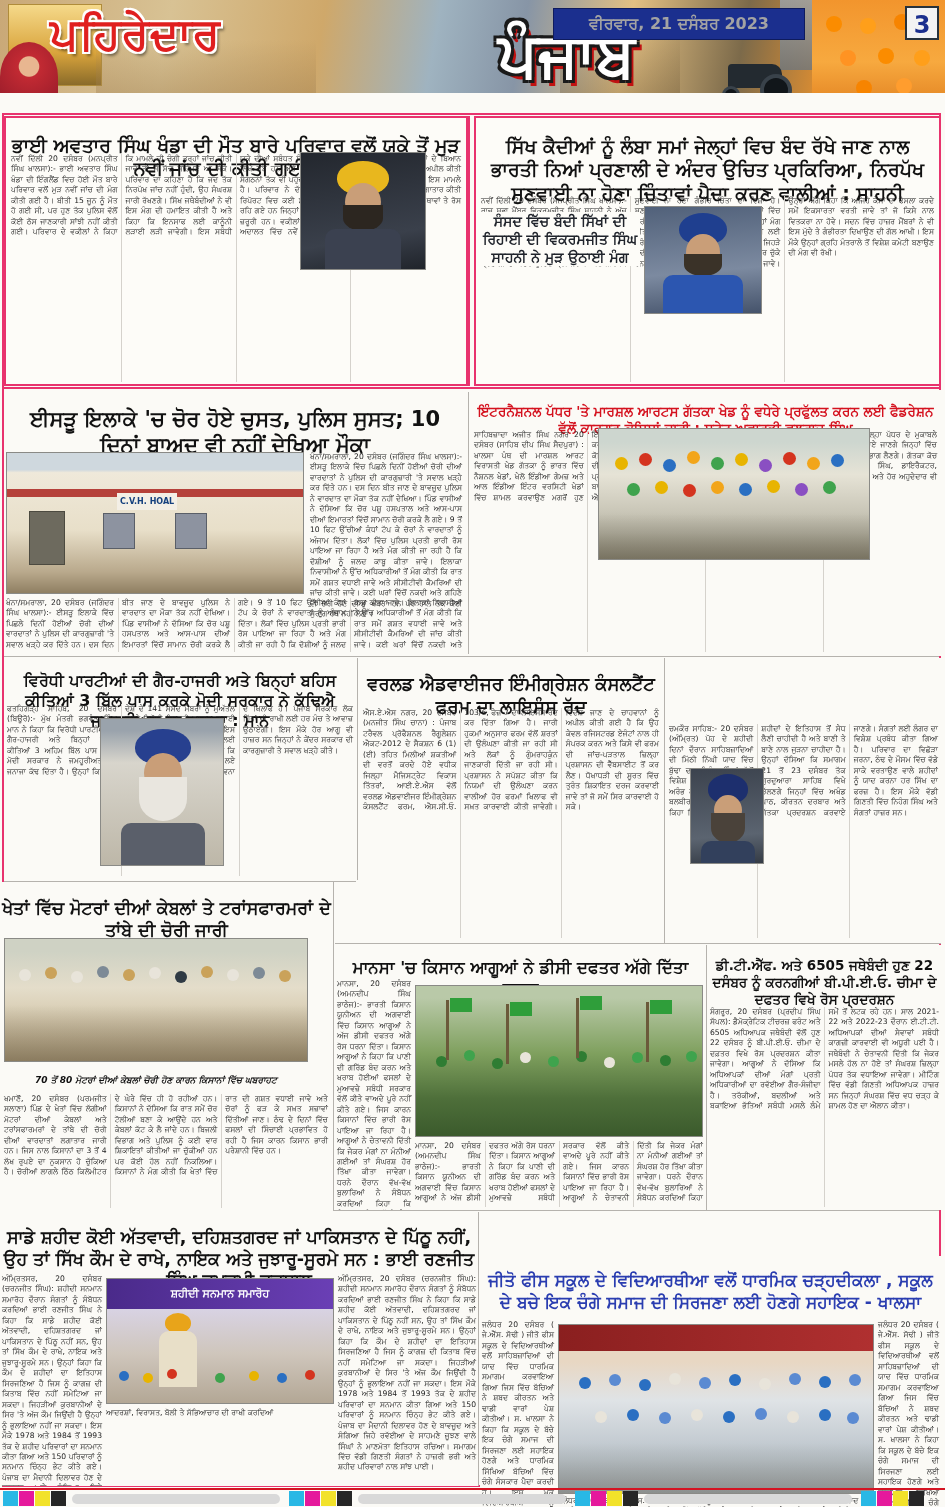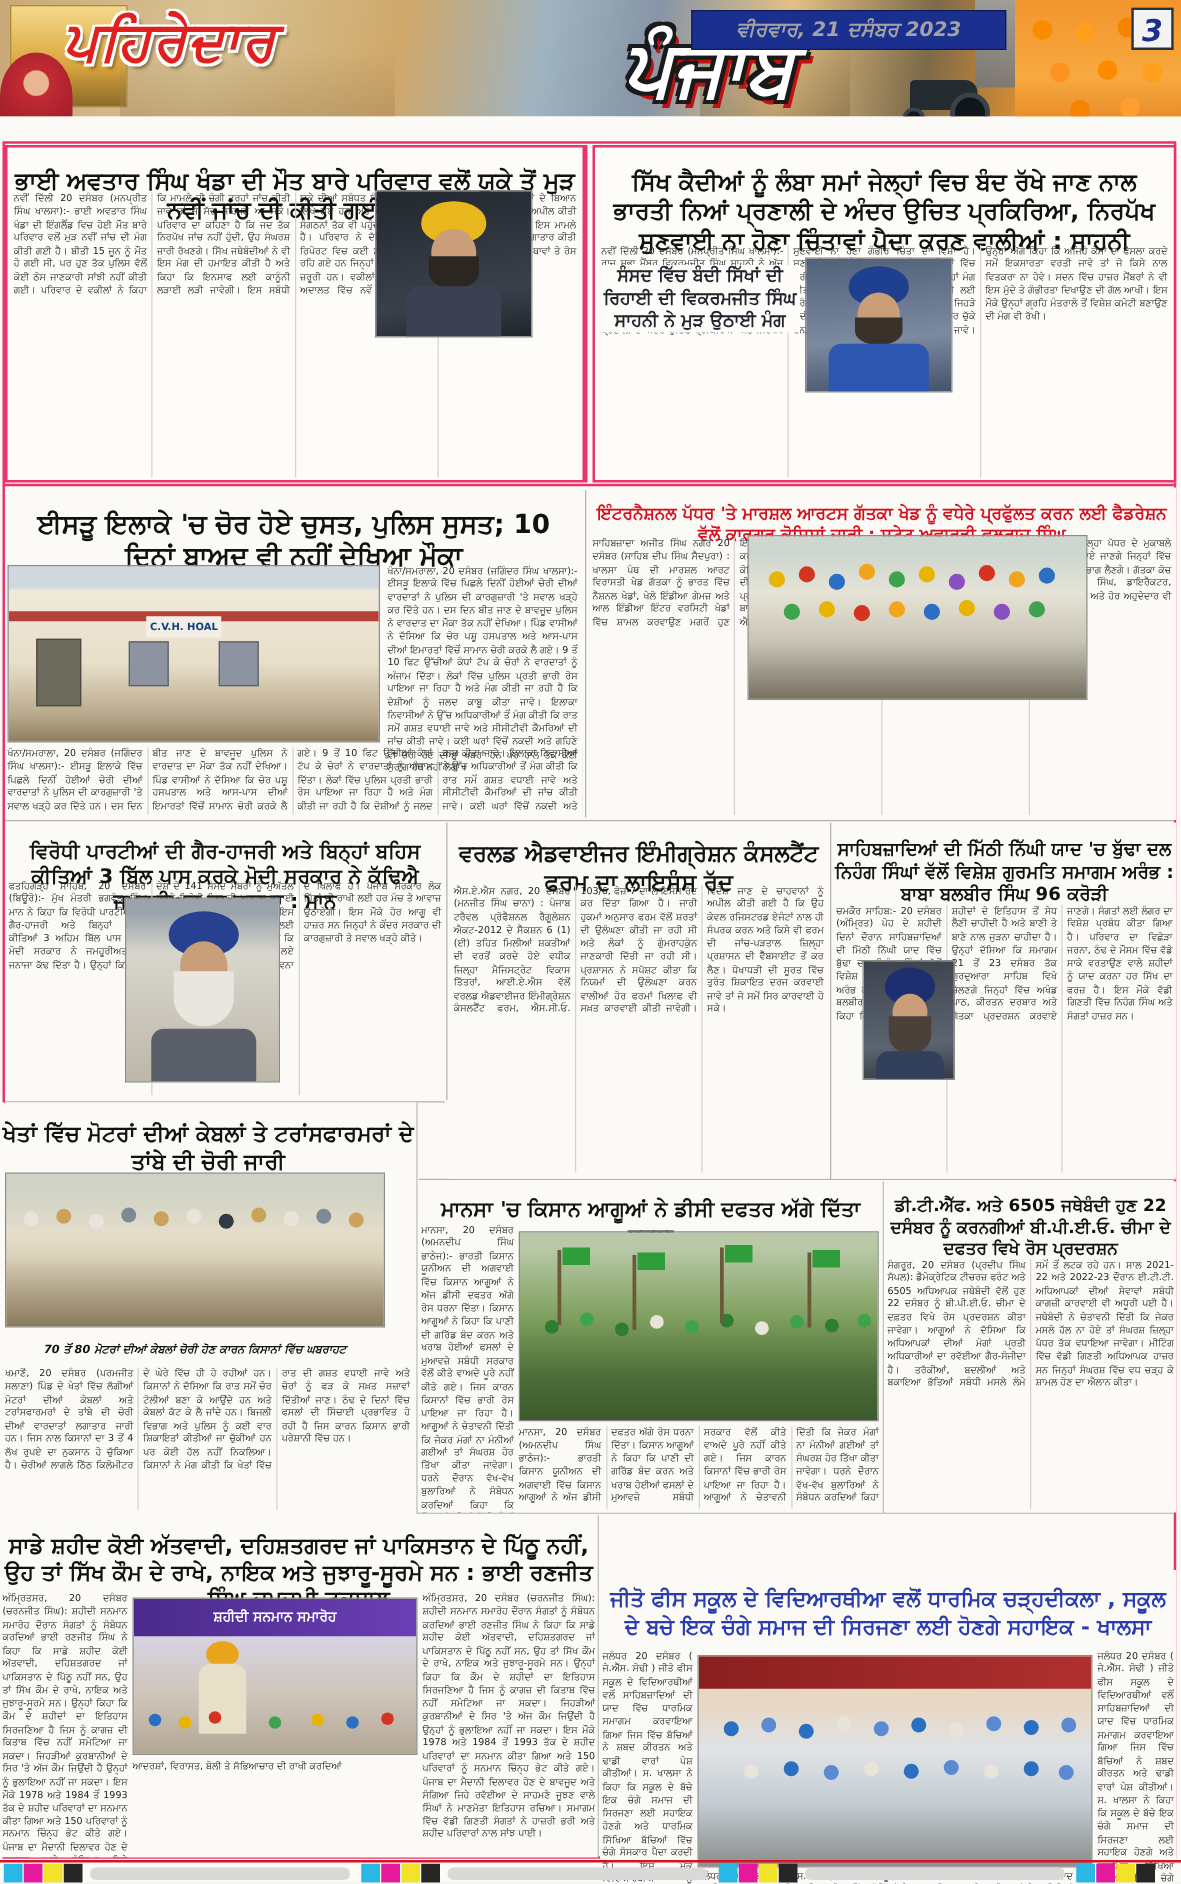--- a/index.html
+++ b/index.html
@@ -1,21 +1,21 @@
 <!DOCTYPE html>
 <html><head>
 <meta charset="utf-8">
 <style>
   html,body{margin:0;padding:0;background:#e9e7e2;}
   #page{position:relative;width:945px;height:1507px;background:#fbfaf6;overflow:hidden;
         font-family:"DejaVu Sans","Liberation Sans",sans-serif;color:#1a1a1a;}
 
   
   #masthead{position:absolute;left:0;top:0;width:945px;height:93px;overflow:hidden;
-            background:linear-gradient(100deg,#c9a877 0%,#d8c294 18%,#cfa86a 34%,#9fb3c0 46%,#8795a6 55%,#e3c083 66%,#7c6a4a 78%,#e8922f 88%,#f59d2b 100%);font-style:italic;}
+            background:linear-gradient(100deg,#c9a877 0%,#d8c294 18%,#cfa86a 34%,#9fb3c0 46%,#8795a6 55%,#e3c083 66%,#7c6a4a 78%,#e8922f 88%,#f59d2b 100%);}
   .mh-block{position:absolute;}
   #mh-temple{left:8px;top:4px;width:92px;height:80px;background:linear-gradient(180deg,#f5d98a,#d9a43c 60%,#8a6b2a);border:1px solid #b08c3a;}
   #mh-dancer{left:0;top:42px;width:58px;height:70px;background:radial-gradient(circle at 50% 35%,#e8b690 18%,#c22a33 20%,#a21f2c 70%);border-radius:50% 50% 0 0;}
   #mh-crowd{left:96px;top:40px;width:220px;height:72px;background:linear-gradient(180deg,rgba(222,196,148,0),rgba(160,128,82,.55));}
   #mh-player{left:560px;top:30px;width:120px;height:82px;background:radial-gradient(circle at 50% 12%,#d96a2a 14%,rgba(0,0,0,0) 16%),linear-gradient(180deg,rgba(0,0,0,0),rgba(90,70,40,.35));}
   #mh-bridge{left:780px;top:0;width:80px;height:70px;background:linear-gradient(180deg,#9aa4ad,#6d767e);opacity:.8;}
   #mh-kids{left:812px;top:0;width:133px;height:112px;background:linear-gradient(180deg,#f2952d,#f7a93f 55%,#e07f1f);}
   .kid-dots{position:absolute;left:14px;top:16px;width:16px;height:16px;border-radius:50%;background:#fb8c00;
             box-shadow:34px 2px 0 #ff9f1a,68px -2px 0 #f78400,96px 4px 0 #ff9d2e,14px 34px 0 #ff9322,52px 32px 0 #fb8c00,88px 34px 0 #ff9f1a,30px 64px 0 #f78400,70px 62px 0 #ff9d2e;}
   #mh-tractor{left:700px;top:58px;width:104px;height:50px;}
@@ -238,21 +238,20 @@
       <div class="torso" style="left:20px;top:104px;width:84px;height:44px;background:#5a5f6a;"></div>
     </div>
   </section>
 
   <section id="a5" class="article">
     <h1 class="hl">ਵਰਲਡ ਐਡਵਾਈਜਰ ਇੰਮੀਗ੍ਰੇਸ਼ਨ ਕੰਸਲਟੈਂਟ ਫਰਮ ਦਾ ਲਾਇਸੰਸ ਰੱਦ</h1>
     <div class="body-text cols3">ਐਸ.ਏ.ਐਸ ਨਗਰ, 20 ਦਸੰਬਰ (ਮਨਜੀਤ ਸਿੰਘ ਚਾਨਾ) : ਪੰਜਾਬ ਟਰੈਵਲ ਪ੍ਰੋਫੈਸ਼ਨਲ ਰੈਗੂਲੇਸ਼ਨ ਐਕਟ-2012 ਦੇ ਸੈਕਸ਼ਨ 6 (1) (ਈ) ਤਹਿਤ ਮਿਲੀਆਂ ਸ਼ਕਤੀਆਂ ਦੀ ਵਰਤੋਂ ਕਰਦੇ ਹੋਏ ਵਧੀਕ ਜਿਲ੍ਹਾ ਮੈਜਿਸਟ੍ਰੇਟ ਵਿਕਾਸ ਤਿੱਤਰਾਂ, ਆਈ.ਏ.ਐਸ ਵੱਲੋਂ ਵਰਲਡ ਐਡਵਾਈਜਰ ਇੰਮੀਗ੍ਰੇਸ਼ਨ ਕੰਸਲਟੈਂਟ ਫਰਮ, ਐਸ.ਸੀ.ਓ. 103/6, ਫੇਜ਼-7 ਦਾ ਲਾਇਸੰਸ ਰੱਦ ਕਰ ਦਿੱਤਾ ਗਿਆ ਹੈ। ਜਾਰੀ ਹੁਕਮਾਂ ਅਨੁਸਾਰ ਫਰਮ ਵੱਲੋਂ ਸ਼ਰਤਾਂ ਦੀ ਉਲੰਘਣਾ ਕੀਤੀ ਜਾ ਰਹੀ ਸੀ ਅਤੇ ਲੋਕਾਂ ਨੂੰ ਗੁੰਮਰਾਹਕੁੰਨ ਜਾਣਕਾਰੀ ਦਿੱਤੀ ਜਾ ਰਹੀ ਸੀ। ਪ੍ਰਸ਼ਾਸਨ ਨੇ ਸਪੱਸ਼ਟ ਕੀਤਾ ਕਿ ਨਿਯਮਾਂ ਦੀ ਉਲੰਘਣਾ ਕਰਨ ਵਾਲੀਆਂ ਹੋਰ ਫਰਮਾਂ ਖਿਲਾਫ ਵੀ ਸਖ਼ਤ ਕਾਰਵਾਈ ਕੀਤੀ ਜਾਵੇਗੀ। ਵਿਦੇਸ਼ ਜਾਣ ਦੇ ਚਾਹਵਾਨਾਂ ਨੂੰ ਅਪੀਲ ਕੀਤੀ ਗਈ ਹੈ ਕਿ ਉਹ ਕੇਵਲ ਰਜਿਸਟਰਡ ਏਜੰਟਾਂ ਨਾਲ ਹੀ ਸੰਪਰਕ ਕਰਨ ਅਤੇ ਕਿਸੇ ਵੀ ਫਰਮ ਦੀ ਜਾਂਚ-ਪੜਤਾਲ ਜ਼ਿਲ੍ਹਾ ਪ੍ਰਸ਼ਾਸਨ ਦੀ ਵੈੱਬਸਾਈਟ ਤੋਂ ਕਰ ਲੈਣ। ਧੋਖਾਧੜੀ ਦੀ ਸੂਰਤ ਵਿੱਚ ਤੁਰੰਤ ਸ਼ਿਕਾਇਤ ਦਰਜ ਕਰਵਾਈ ਜਾਵੇ ਤਾਂ ਜੋ ਸਮੇਂ ਸਿਰ ਕਾਰਵਾਈ ਹੋ ਸਕੇ।</div>
   </section>
 
   <section id="a6" class="article">
-    <h1 class="hl">ਸਾਹਿਬਜ਼ਾਦਿਆਂ ਦੀ ਮਿੱਠੀ ਨਿੱਘੀ ਯਾਦ 'ਚ ਬੁੱਢਾ ਦਲ ਨਿਹੰਗ ਸਿੰਘਾਂ ਵੱਲੋਂ ਵਿਸ਼ੇਸ਼ ਗੁਰਮਤਿ ਸਮਾਗਮ ਅਰੰਭ : ਬਾਬਾ ਬਲਬੀਰ ਸਿੰਘ 96 ਕਰੋੜੀ</h1>
     <div class="body-text cols3">ਚਮਕੌਰ ਸਾਹਿਬ:- 20 ਦਸੰਬਰ (ਅੰਮ੍ਰਿਤ) ਪੋਹ ਦੇ ਸ਼ਹੀਦੀ ਦਿਨਾਂ ਦੌਰਾਨ ਸਾਹਿਬਜ਼ਾਦਿਆਂ ਦੀ ਮਿੱਠੀ ਨਿੱਘੀ ਯਾਦ ਵਿੱਚ ਬੁੱਢਾ ਦਲ ਨਿਹੰਗ ਸਿੰਘਾਂ ਵੱਲੋਂ ਵਿਸ਼ੇਸ਼ ਗੁਰਮਤਿ ਸਮਾਗਮ ਅਰੰਭ ਕੀਤੇ ਗਏ ਹਨ। ਬਾਬਾ ਬਲਬੀਰ ਸਿੰਘ 96 ਕਰੋੜੀ ਨੇ ਕਿਹਾ ਕਿ ਨੌਜਵਾਨ ਪੀੜ੍ਹੀ ਨੂੰ ਸ਼ਹੀਦਾਂ ਦੇ ਇਤਿਹਾਸ ਤੋਂ ਸੇਧ ਲੈਣੀ ਚਾਹੀਦੀ ਹੈ ਅਤੇ ਬਾਣੀ ਤੇ ਬਾਣੇ ਨਾਲ ਜੁੜਨਾ ਚਾਹੀਦਾ ਹੈ। ਉਨ੍ਹਾਂ ਦੱਸਿਆ ਕਿ ਸਮਾਗਮ 21 ਤੋਂ 23 ਦਸੰਬਰ ਤੱਕ ਗੁਰਦੁਆਰਾ ਸਾਹਿਬ ਵਿਖੇ ਚੱਲਣਗੇ ਜਿਨ੍ਹਾਂ ਵਿੱਚ ਅਖੰਡ ਪਾਠ, ਕੀਰਤਨ ਦਰਬਾਰ ਅਤੇ ਗੱਤਕਾ ਪ੍ਰਦਰਸ਼ਨ ਕਰਵਾਏ ਜਾਣਗੇ। ਸੰਗਤਾਂ ਲਈ ਲੰਗਰ ਦਾ ਵਿਸ਼ੇਸ਼ ਪ੍ਰਬੰਧ ਕੀਤਾ ਗਿਆ ਹੈ। ਪਰਿਵਾਰ ਦਾ ਵਿਛੋੜਾ ਜਰਨਾ, ਠੰਢ ਦੇ ਮੌਸਮ ਵਿੱਚ ਵੱਡੇ ਸਾਕੇ ਵਰਤਾਉਣ ਵਾਲੇ ਸ਼ਹੀਦਾਂ ਨੂੰ ਯਾਦ ਕਰਨਾ ਹਰ ਸਿੱਖ ਦਾ ਫਰਜ਼ ਹੈ। ਇਸ ਮੌਕੇ ਵੱਡੀ ਗਿਣਤੀ ਵਿੱਚ ਨਿਹੰਗ ਸਿੰਘ ਅਤੇ ਸੰਗਤਾਂ ਹਾਜ਼ਰ ਸਨ।</div>
     <div id="a6-photo" class="photo">
       <div class="turban" style="left:17px;top:5px;width:40px;height:30px;background:#1d2f6e;"></div>
       <div class="face" style="left:23px;top:26px;width:28px;height:30px;"></div>
       <div class="beard" style="left:20px;top:44px;width:34px;height:30px;background:#4a423a;"></div>
       <div class="torso" style="left:10px;top:72px;width:54px;height:24px;background:#32405c;"></div>
     </div>
   </section>
 
   <section id="a7" class="article">

